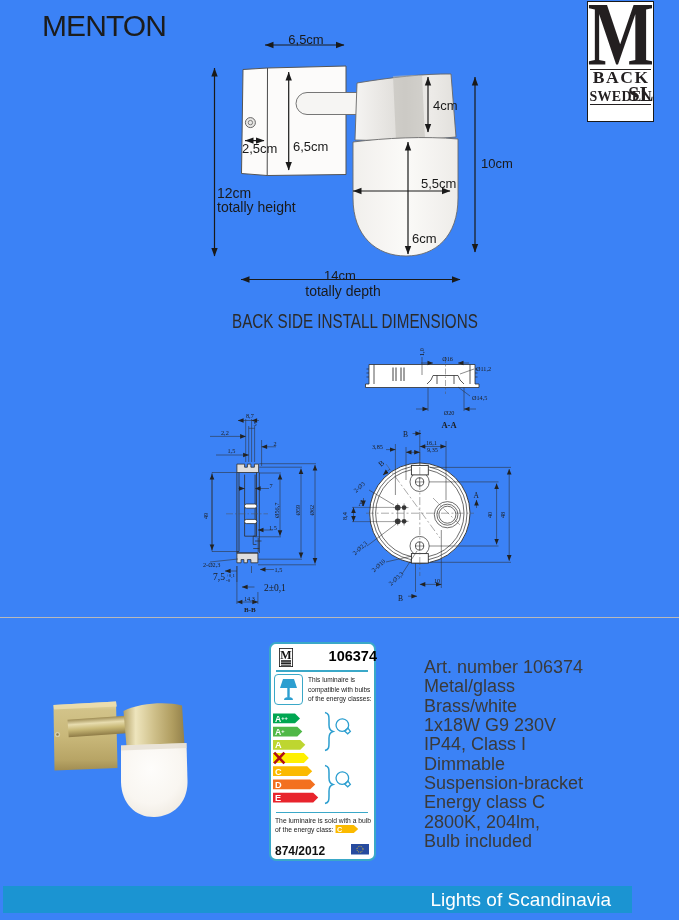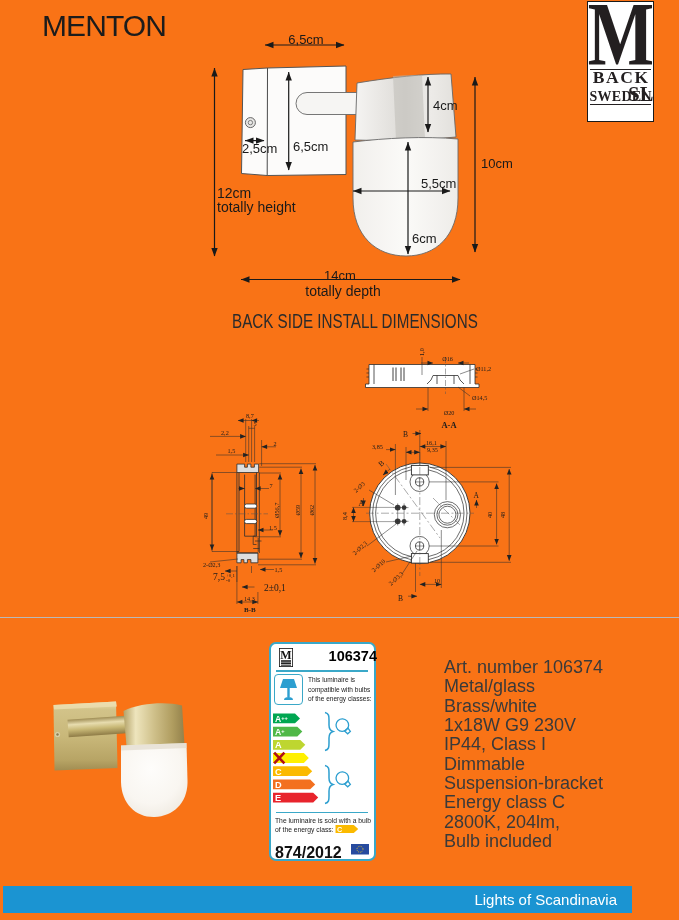--- a/index.html
+++ b/index.html
@@ -1,16 +1,16 @@
 <!DOCTYPE html>
 <html><head>
 <meta charset="utf-8">
 <style>
   html,body{margin:0;padding:0;background:#fff;}
-  #page{position:relative;width:679px;height:920px;background:#f97316;overflow:hidden;
+  #page{position:relative;width:679px;height:920px;background:#3b82f6;overflow:hidden;
         font-family:"Liberation Sans",sans-serif;}
   .abs{position:absolute;}
 </style>
 </head>
 <body>
 <div id="page">
 
 <div class="abs" style="left:42px;top:9px;font-size:30px;letter-spacing:-0.9px;color:#1c1c1c;">MENTON</div>
 
 <div class="abs" style="left:587px;top:1px;width:65px;height:118.5px;border:1.6px solid #1a1a1a;background:#fff;overflow:hidden;font-family:'Liberation Serif',serif;font-weight:bold;color:#231f20;">
@@ -396,36 +396,36 @@
     </g>
   </svg>
 
   <div class="abs" style="left:5px;top:168px;width:92px;height:1.2px;background:#3aa8c8;"></div>
 
   <div class="abs" style="left:4px;top:171.5px;width:106px;font-size:7.5px;line-height:9.6px;color:#1a1a1a;white-space:nowrap;transform:scaleX(0.9);transform-origin:0 0;">The luminaire is sold with a bulb<br>of the energy class: <svg width="26" height="8" viewBox="0 0 26 8" style="vertical-align:-1px;">
           <path d="M0,0 H20.5 L25.5,4 L20.5,8 H0 Z" fill="#fbba00"></path>
           <text x="2" y="7" font-size="8" font-weight="bold" fill="#fff">C</text>
         </svg></div>
 
-  <div class="abs" style="left:4px;top:200px;font-size:16px;font-weight:bold;color:#111;">874/2012</div>
+  <div class="abs" style="left:4px;top:200px;font-size:12px;font-weight:bold;color:#111;">874/2012</div>
 
   <svg class="abs" style="left:80px;top:200px;" width="18" height="10.5" viewBox="0 0 18 10.5">
     <rect width="18" height="10.5" fill="#274b9f"></rect>
     <circle cx="9" cy="5.25" r="3" fill="none" stroke="#ffd617" stroke-width="0.8" stroke-dasharray="0.9 1"></circle>
   </svg>
 </div>
 
-<div class="abs" style="left:444px;top:658px;font-size:18px;line-height:19.35px;color:#3a3a3a;">
+<div class="abs" style="left:424px;top:658px;font-size:18px;line-height:19.35px;color:#3a3a3a;">
 Art. number 106374<br>
 Metal/glass<br>
 Brass/white<br>
 1x18W G9 230V<br>
 IP44, Class I<br>
 Dimmable<br>
 Suspension-bracket<br>
 Energy class C<br>
 2800K, 204lm,<br>
 Bulb included
 </div>
 
-<div class="abs" style="left:3px;top:886px;width:629px;height:27px;background:#1b94d2;color:#fff;font-size:15px;line-height:27.5px;text-align:right;padding-right:15px;box-sizing:border-box;">Lights of Scandinavia</div>
+<div class="abs" style="left:3px;top:886px;width:629px;height:27px;background:#1b94d2;color:#fff;font-size:19px;line-height:27.5px;text-align:right;padding-right:21px;box-sizing:border-box;">Lights of Scandinavia</div>
 
 </div>
 
 </body></html>

